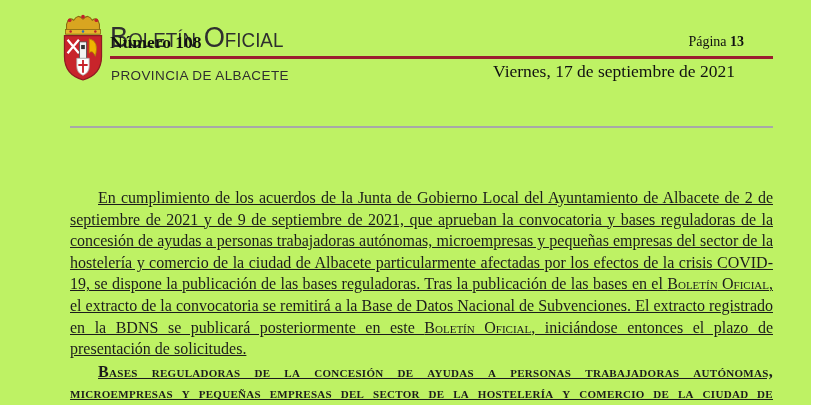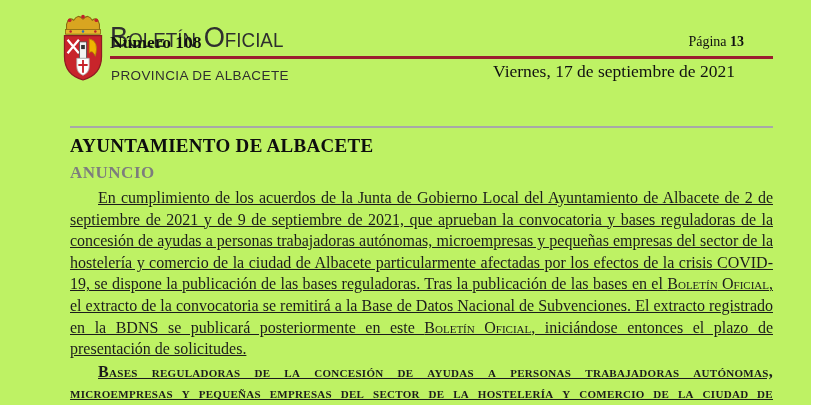--- a/index.html
+++ b/index.html
@@ -166,21 +166,19 @@
     <div class="bulletin-title">Boletín Oficial</div>
     <div class="masthead-rule"></div>
     <div class="bulletin-subtitle">PROVINCIA DE ALBACETE</div>
     <div class="issue-number">Número 108</div>
     <div class="page-indicator"><span>Página</span>&nbsp;<span class="page-num">13</span></div>
     <div class="issue-date">Viernes, 17 de septiembre de 2021</div>
   </div>
 
   <div class="section-rule"></div>
 
-  <div class="article-title">AYUNTAMIENTO DE ALBACETE</div>
-  <div class="article-subtitle">ANUNCIO</div>
 
   <div class="article-body">
     <p><span class="seg-normal">En cumplimiento de los acuerdos de la Junta de Gobierno Local del Ayuntamiento de Albacete de 2 de septiembre de 2021 y de 9 de septiembre de 2021, que aprueban la convocatoria y bases reguladoras de la concesión de ayudas a personas trabajadoras autónomas, microempresas y pequeñas empresas del sector de la hostelería y comercio de la ciudad de Albacete particularmente afectadas por los efectos de la crisis COVID-19, se dispone la publicación de las bases reguladoras. Tras la publicación de las bases en el </span><span class="seg-smallcaps">Boletín Oficial</span><span class="seg-normal">, el extracto de la convocatoria se remitirá a la Base de Datos Nacional de Subvenciones. El extracto registrado en la BDNS se publicará posteriormente en este </span><span class="seg-smallcaps">Boletín Oficial</span><span class="seg-normal">, iniciándose entonces el plazo de presentación de solicitudes.</span></p>
     <p class="para-bases"><span class="seg-normal">Bases reguladoras de la concesión de ayudas a personas trabajadoras autónomas, microempresas y pequeñas empresas del sector de la hostelería y comercio de la ciudad de Albacete particularmente afectadas por los efectos de la crisis COVID-19.</span></p>
   </div>
 
 </div>
 
 </body></html>

